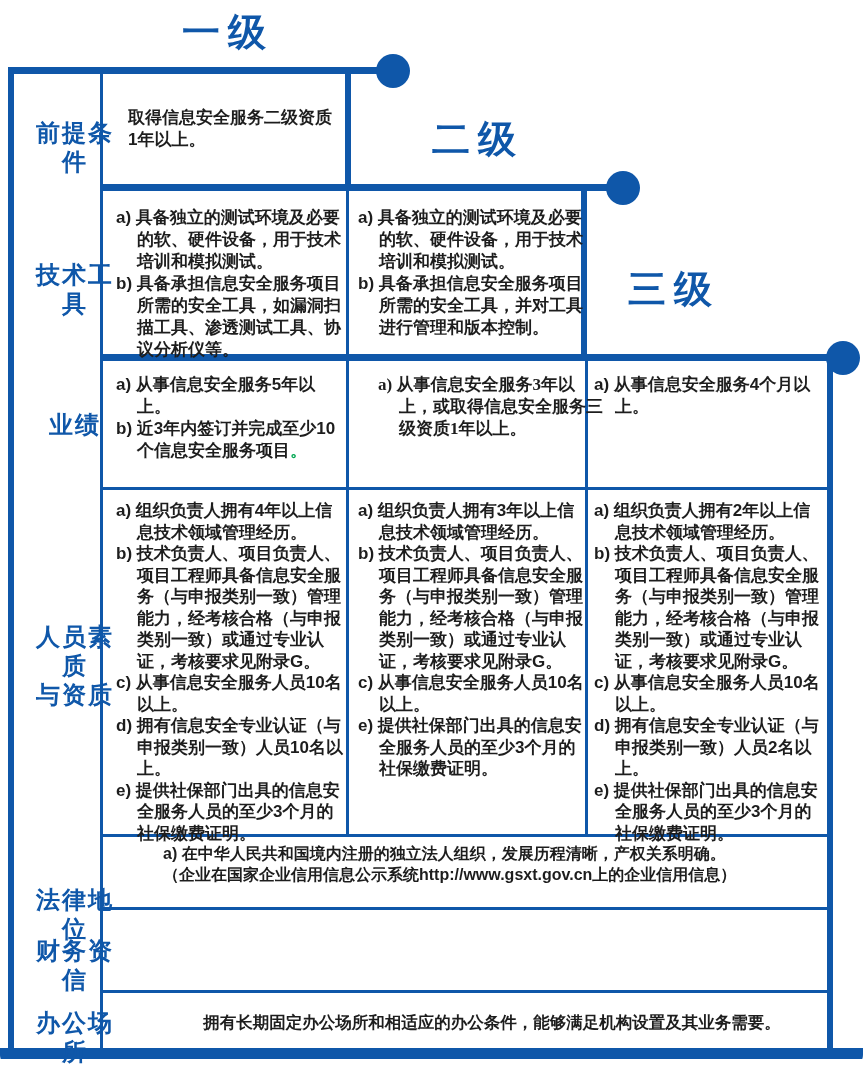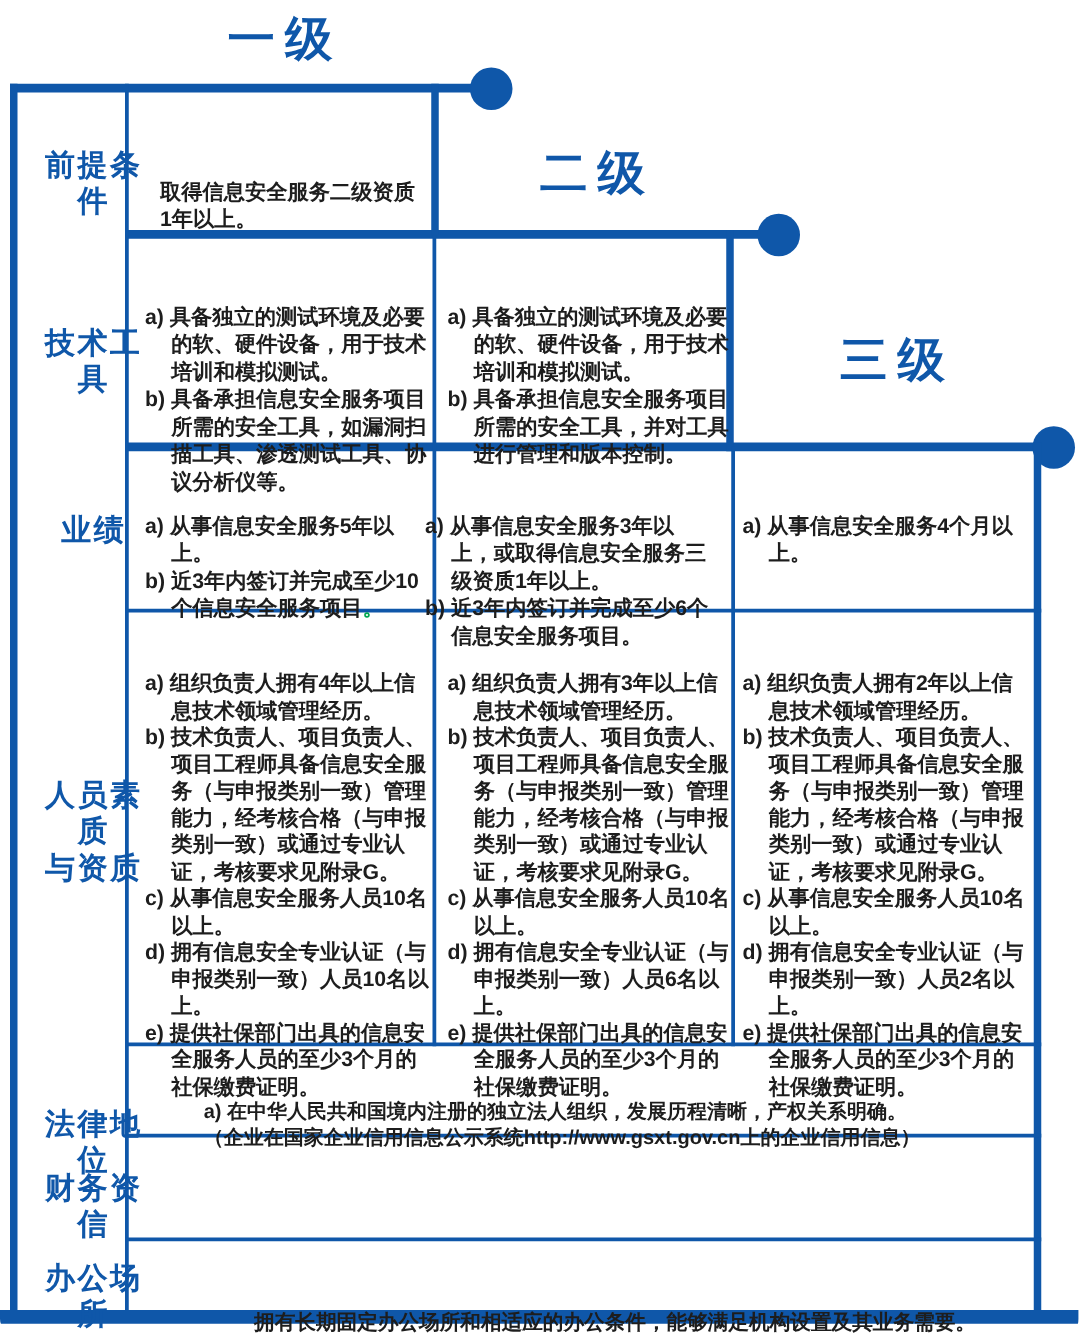--- a/index.html
+++ b/index.html
@@ -30,44 +30,44 @@
   .h-908 { left:100px; top:907px; width:733px; height:3px; }
   .h-990 { left:100px; top:990px; width:733px; height:3px; }
   .b-bottom { left:0; top:1048px; width:863px; height:11px; }
   
   .lvl-title {
     position:absolute; color:var(--blue,#0F57A9); font-size:38px; font-weight:700;
     letter-spacing:8px; line-height:46px; white-space:nowrap;
   }
   .t1 { left:182px; top:9px; }
   .t2 { left:432px; top:116px; }
-  .t3 { left:672px; top:266px; }
+  .t3 { left:628px; top:266px; }
   
   .rlabel {
     position:absolute; left:9px; width:88px; text-align:center;
     color:var(--blue,#0F57A9); font-size:24px; font-weight:700; letter-spacing:2px;
     line-height:29px;
     margin-left:22px;
   }
   .rl-pre  { top:118px; }
   .rl-tech { top:260px; }
   .rl-perf { top:410px; }
   .rl-pers { top:622px; }
   .rl-legal{ top:885px; }
   .rl-fin  { top:936px;text-align:center; }
   .rl-off  { top:1008px; }
   
-  .cell { position:absolute; font-size:17px; font-weight:700; line-height:21.5px; color:var(--text,#1d1d1d);margin-top:36px; }
+  .cell { position:absolute; font-size:17px; font-weight:700; line-height:21.5px; color:var(--text,#1d1d1d); }
   .item { padding-left:21px; text-indent:-21px; }
   .green { color:var(--green,#00A651); }
   .c-pre1  { left:128px; top:107px; width:212px; }
   .c-tech1 { left:116px; top:207px; width:227px; line-height:22px; }
   .c-tech2 { left:358px; top:207px; width:227px; line-height:22px; }
   .c-perf1 { left:116px; top:374px; width:228px; line-height:22px; }
-  .c-perf2 { left:340px; top:374px; width:228px; line-height:22px; }
+  .c-perf2 { left:378px; top:374px; width:228px; line-height:22px;font-family:Liberation Serif, serif; }
   .c-perf3 { left:594px; top:374px; width:224px; line-height:22px; }
   .c-pers1 { left:116px; top:500px; width:228px; }
   .c-pers2 { left:358px; top:500px; width:228px; }
   .c-pers3 { left:594px; top:500px; width:230px; }
   .c-legal { left:163px; top:843px; width:665px; font-size:16px;   font-weight:700; line-height:21px; }
   .c-fin   { left:163px; top:927px; width:620px; font-size:16.5px; line-height:26px; }
   .c-off   { left:172px; top:1012px; width:640px; font-size:16.5px;text-align:center; }
 </style>
 </head>
 <body>
@@ -121,38 +121,36 @@
   </div>
 
   <div class="cell c-perf1">
     <div class="item">a) 从事信息安全服务5年以上。</div>
     <div class="item">
       <span>b) 近3年内签订并完成至少10个信息安全服务项目</span><span class="green">。</span>
     </div>
   </div>
   <div class="cell c-perf2">
     <div class="item">a) 从事信息安全服务3年以上，或取得信息安全服务三级资质1年以上。</div>
-    <div class="item">b) 近3年内签订并完成至少6个信息安全服务项目。</div>
   </div>
   <div class="cell c-perf3">
     <div class="item">a) 从事信息安全服务4个月以上。</div>
   </div>
 
   <div class="cell c-pers1">
     <div class="item">a) 组织负责人拥有4年以上信息技术领域管理经历。</div>
     <div class="item">b) 技术负责人、项目负责人、项目工程师具备信息安全服务（与申报类别一致）管理能力，经考核合格（与申报类别一致）或通过专业认证，考核要求见附录G。</div>
     <div class="item">c) 从事信息安全服务人员10名以上。</div>
     <div class="item">d) 拥有信息安全专业认证（与申报类别一致）人员10名以上。</div>
     <div class="item">e) 提供社保部门出具的信息安全服务人员的至少3个月的社保缴费证明。</div>
   </div>
   <div class="cell c-pers2">
     <div class="item">a) 组织负责人拥有3年以上信息技术领域管理经历。</div>
     <div class="item">b) 技术负责人、项目负责人、项目工程师具备信息安全服务（与申报类别一致）管理能力，经考核合格（与申报类别一致）或通过专业认证，考核要求见附录G。</div>
     <div class="item">c) 从事信息安全服务人员10名以上。</div>
-    <div class="item">d) 拥有信息安全专业认证（与申报类别一致）人员6名以上。</div>
     <div class="item">e) 提供社保部门出具的信息安全服务人员的至少3个月的社保缴费证明。</div>
   </div>
   <div class="cell c-pers3">
     <div class="item">a) 组织负责人拥有2年以上信息技术领域管理经历。</div>
     <div class="item">b) 技术负责人、项目负责人、项目工程师具备信息安全服务（与申报类别一致）管理能力，经考核合格（与申报类别一致）或通过专业认证，考核要求见附录G。</div>
     <div class="item">c) 从事信息安全服务人员10名以上。</div>
     <div class="item">d) 拥有信息安全专业认证（与申报类别一致）人员2名以上。</div>
     <div class="item">e) 提供社保部门出具的信息安全服务人员的至少3个月的社保缴费证明。</div>
   </div>
 

